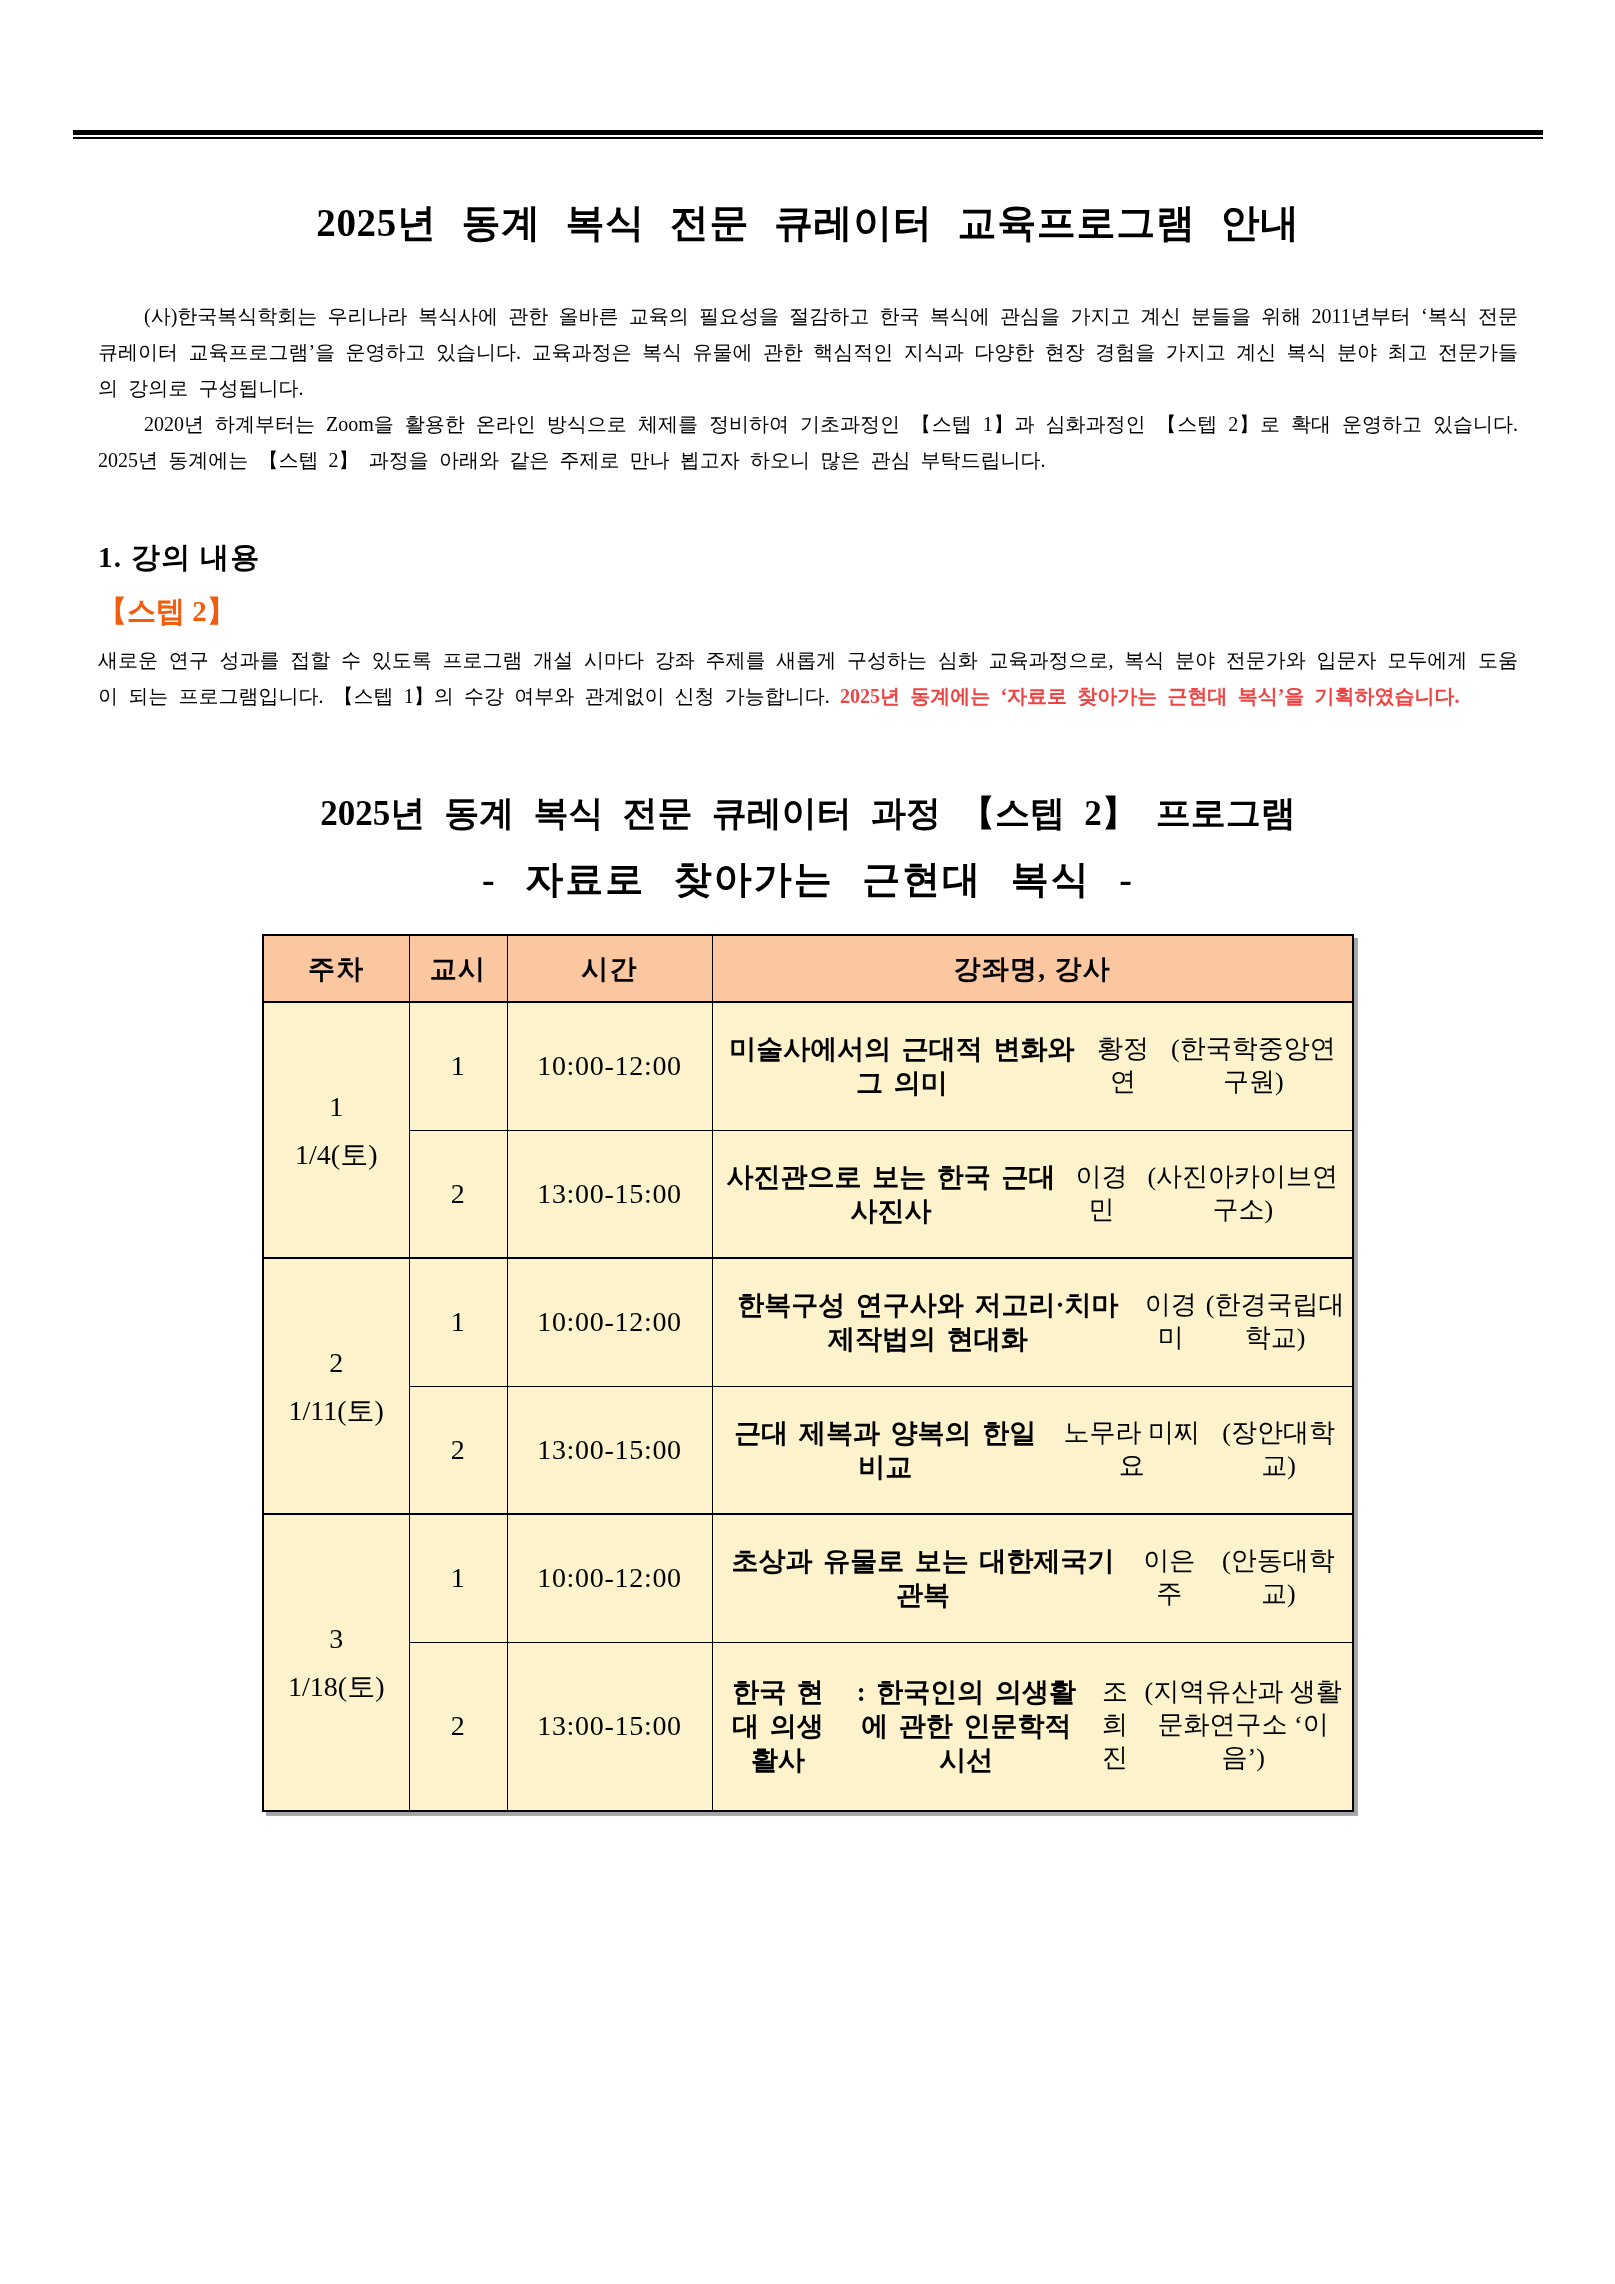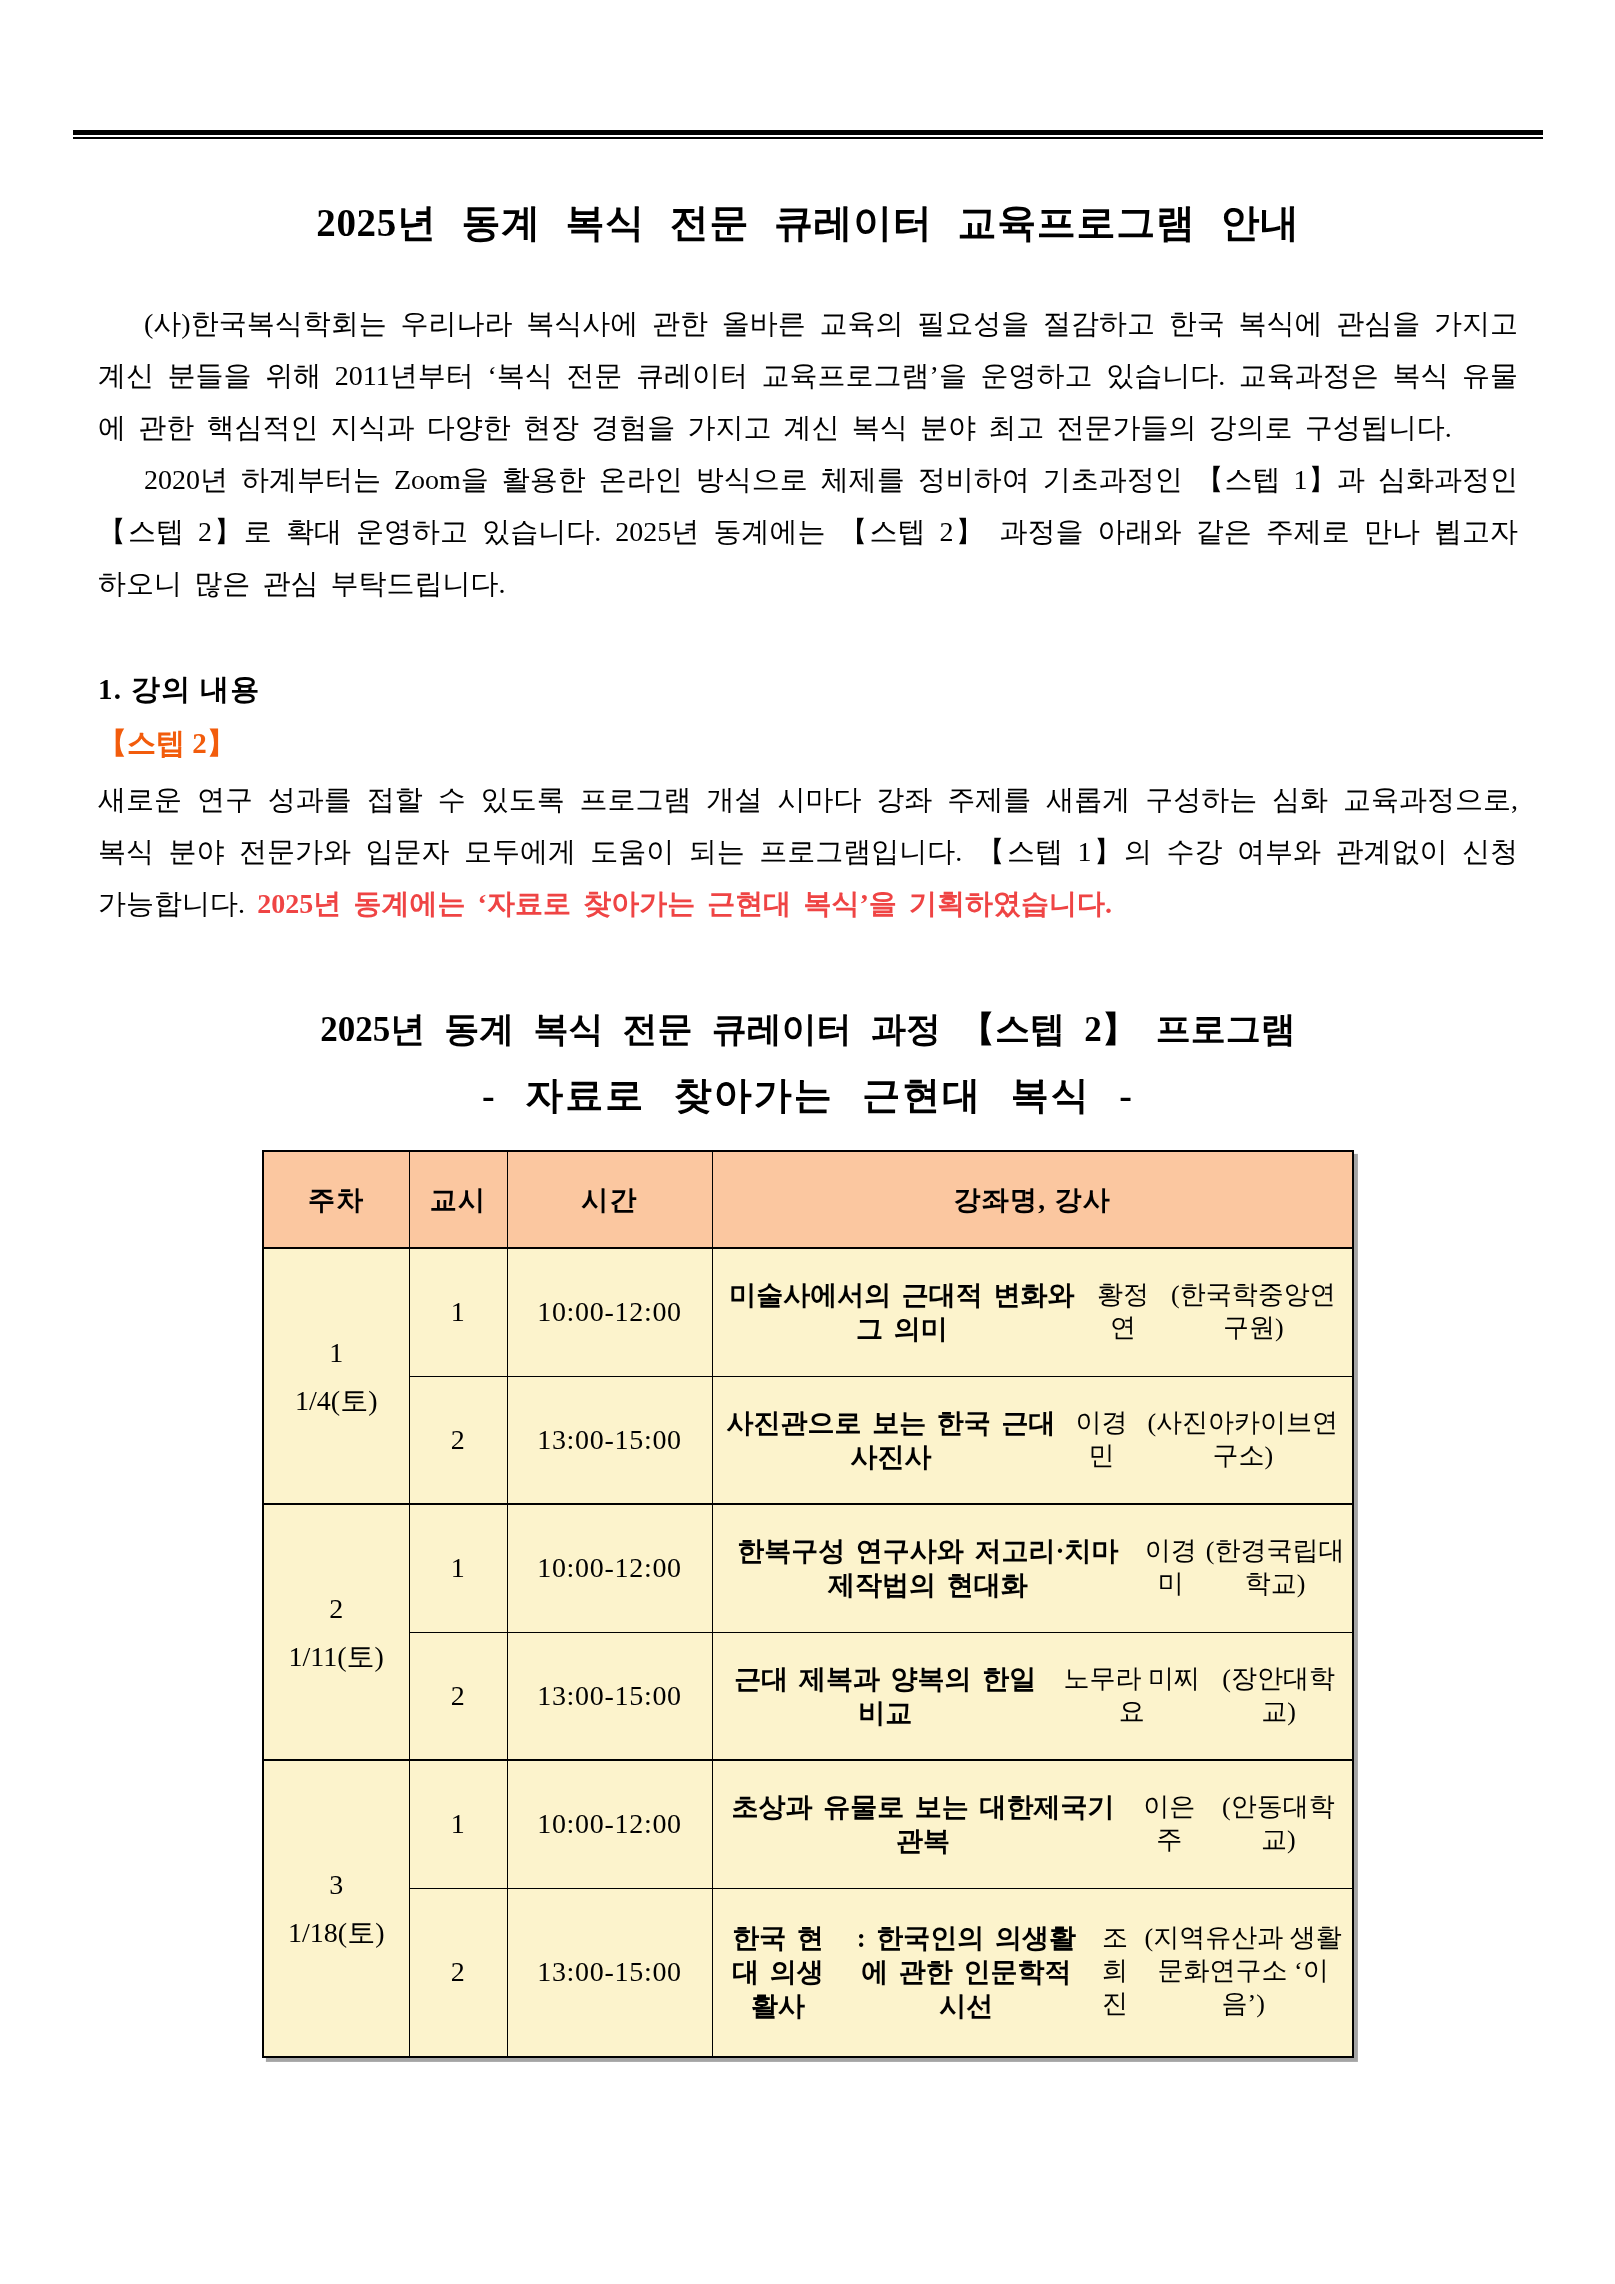--- a/index.html
+++ b/index.html
@@ -28,22 +28,22 @@
     font-size: 39px;
     font-weight: bold;
     word-spacing: 14.3px;
     letter-spacing: 0.7px;
   }
 
   .content { margin: 0 98px; }
 
   .para {
     margin-top: 0;
-    font-size: 28px;
-    line-height: 52px;
+    font-size: 20px;
+    line-height: 36px;
     text-align: justify;
     word-spacing: 5.2px;
     text-indent: 46px;
   }
   .para.first { margin-top: 48px; }
 
   .section-heading {
     margin-top: 60px;
     font-size: 29px;
     font-weight: bold;
@@ -86,21 +86,21 @@
   table.schedule col.c-week { width: 146px; }
   table.schedule col.c-period { width: 98px; }
   table.schedule col.c-time { width: 205px; }
   table.schedule col.c-lecture { width: 641px; }
 
   table.schedule th, table.schedule td {
     border: 1.3px solid #000;
     text-align: center;
     vertical-align: middle;
   }
-  table.schedule thead tr { height: 97px; }
+  table.schedule thead tr { height: 67px; }
   table.schedule thead th {
     background: #fbc7a0;
     font-size: 27px;
     font-weight: bold;
     letter-spacing: 1.3px;
     border-bottom: 2px solid #000;
   }
   table.schedule tbody td { background: #fcf3cc; }
   table.schedule tbody tr { height: 128px; }
   table.schedule tbody tr.tall { height: 169px; }

